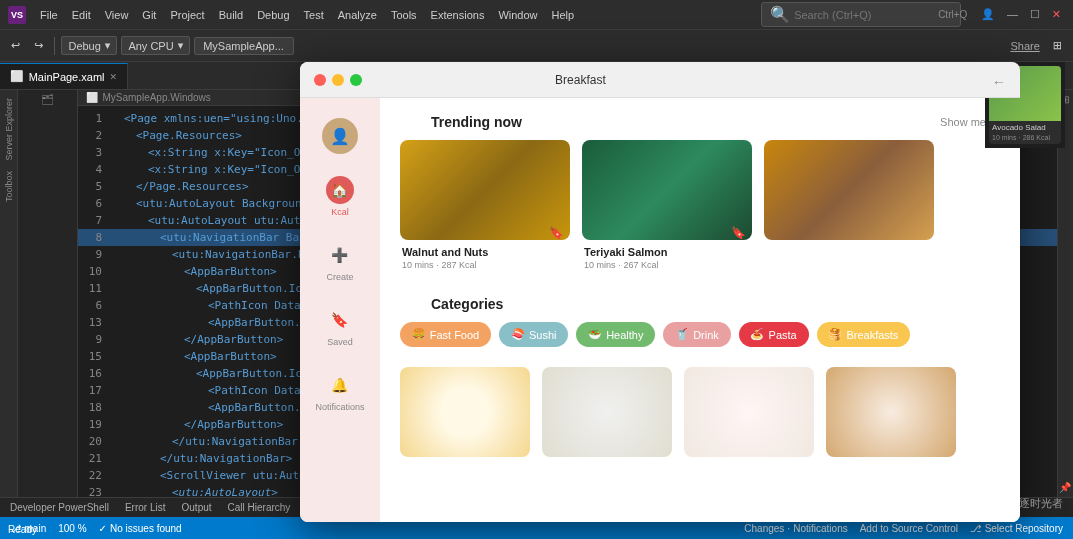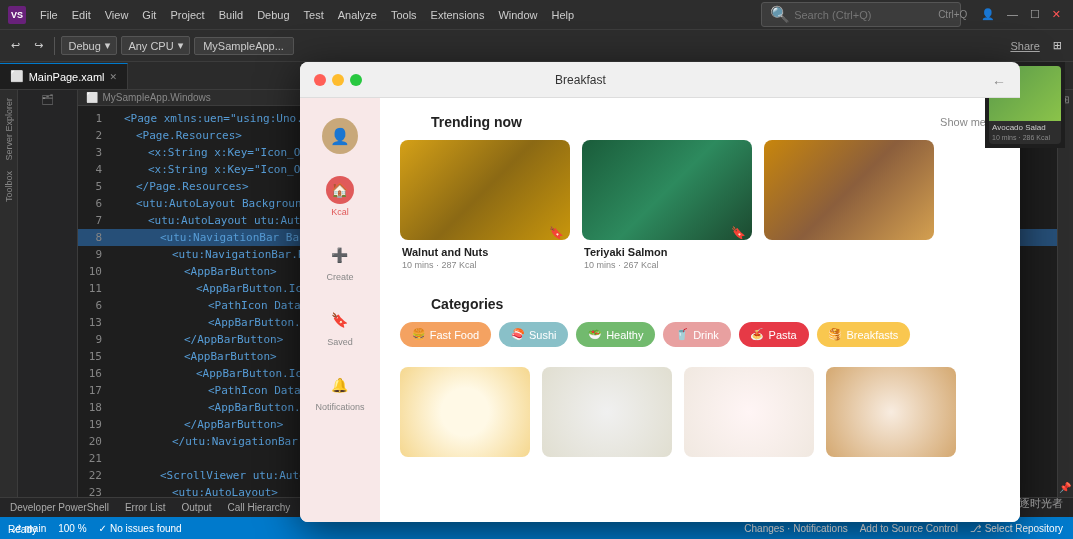--- a/index.html
+++ b/index.html
@@ -572,30 +572,31 @@
           <span class="line-indent" style="padding-left: 60px;"><span style="color: rgb(86, 156, 214);">&lt;/AppBarButton&gt;</span></span>
         </div>
         <div class="code-line">
           <span class="line-num">20</span>
           <span class="line-collapse"></span>
           <span class="line-indent" style="padding-left: 48px;"><span style="color: rgb(86, 156, 214);">&lt;/utu:NavigationBar.Pri</span></span>
         </div>
         <div class="code-line">
           <span class="line-num">21</span>
           <span class="line-collapse"></span>
+          <span class="line-indent" style="padding-left: 36px;"><span style="color: rgb(86, 156, 214);">&lt;/utu:NavigationBar&gt;</span></span>
         </div>
         <div class="code-line">
           <span class="line-num">22</span>
           <span class="line-collapse"></span>
           <span class="line-indent" style="padding-left: 36px;"><span style="color: rgb(86, 156, 214);">&lt;ScrollViewer utu:AutoLayou</span></span>
         </div>
         <div class="code-line">
           <span class="line-num">23</span>
           <span class="line-collapse"></span>
-          <span class="line-indent" style="padding-left: 48px;"><span style="color: rgb(86, 156, 214);">&lt;utu:AutoLayout&gt;</span></span>
+          <span class="line-indent" style="padding-left: 48px;"><span style="color: rgb(86, 156, 214); font-style: italic;">&lt;utu:AutoLayout&gt;</span></span>
         </div>
       </div>
   </div>
 
   <div style="width:16px;background:#2d2d2d;border-left:1px solid #3c3c3c;display:flex;flex-direction:column;align-items:center;padding:4px 0;gap:3px;">
     <span style="font-size:10px;color:#888;cursor:pointer;">⊞</span>
     <span style="font-size:10px;color:#888;cursor:pointer;margin-top:auto;">📌</span>
   </div>
 </div>
 

